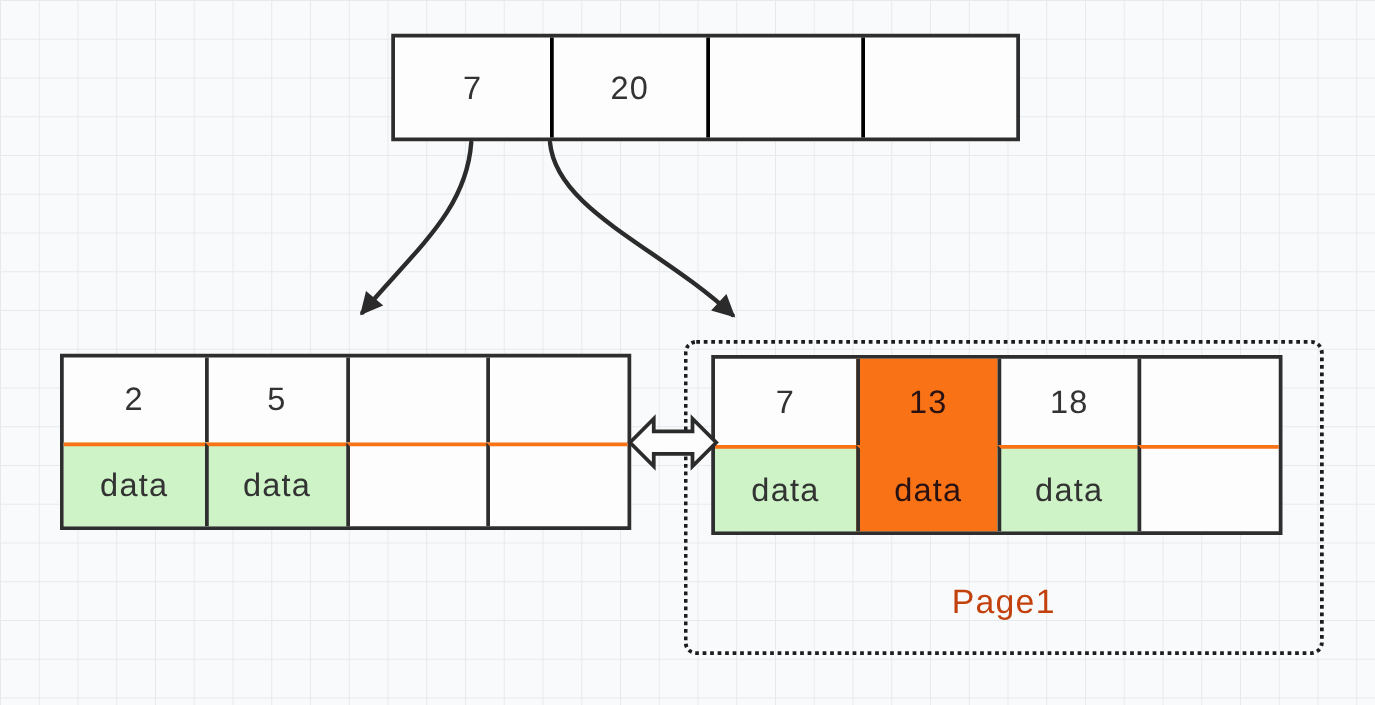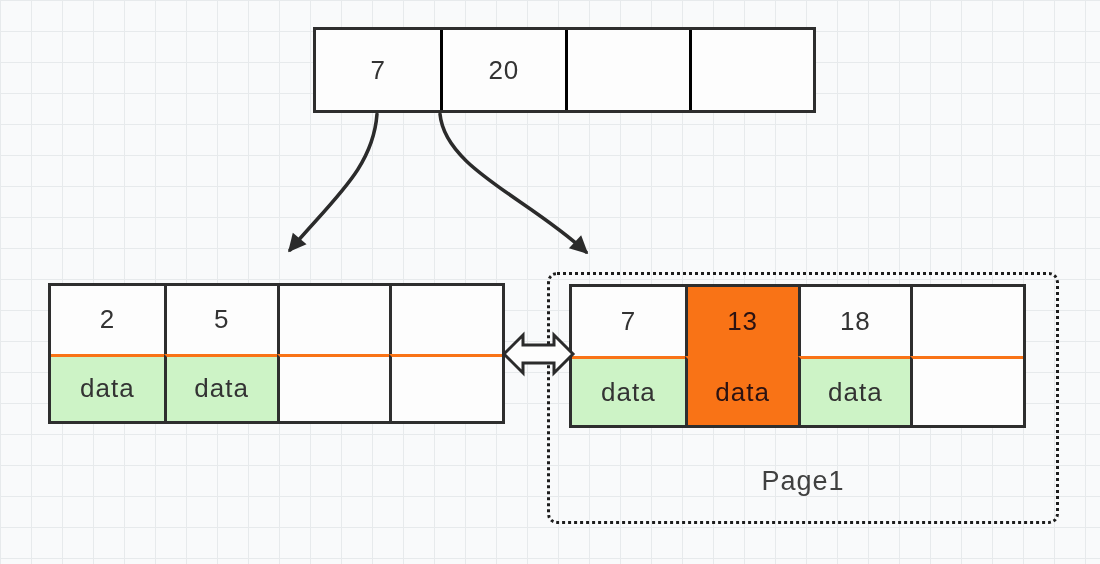--- a/index.html
+++ b/index.html
@@ -29,21 +29,21 @@
   .cell[data-state="red"]{background:#f97316;color:#2b1212;}
   #root-node{left:313px;top:27px;width:503px;height:86px;}
   #left-page{left:48px;top:283px;width:457px;height:141px;}
   #page1-box{
     position:absolute;left:547px;top:272px;width:512px;height:252px;
     box-sizing:border-box;border:3px dotted #1d1d1d;border-radius:10px;
   }
   #right-page{left:19px;top:9px;width:457px;height:144px;}
   #page1-label{
     position:absolute;left:0;right:0;bottom:24px;text-align:center;
-    font-size:27px;color:#404040;letter-spacing:1px;
+    font-size:27px;color:#c2410c;letter-spacing:1px;
   }
   #arrow-layer{position:absolute;left:0;top:0;pointer-events:none;}
 </style>
 </head>
 <body>
 
 <div class="node grid-4x1" id="root-node">
   <div class="cell" data-state="normal">7</div>
   <div class="cell" data-state="normal">20</div>
   <div class="cell" data-state="normal"></div>

